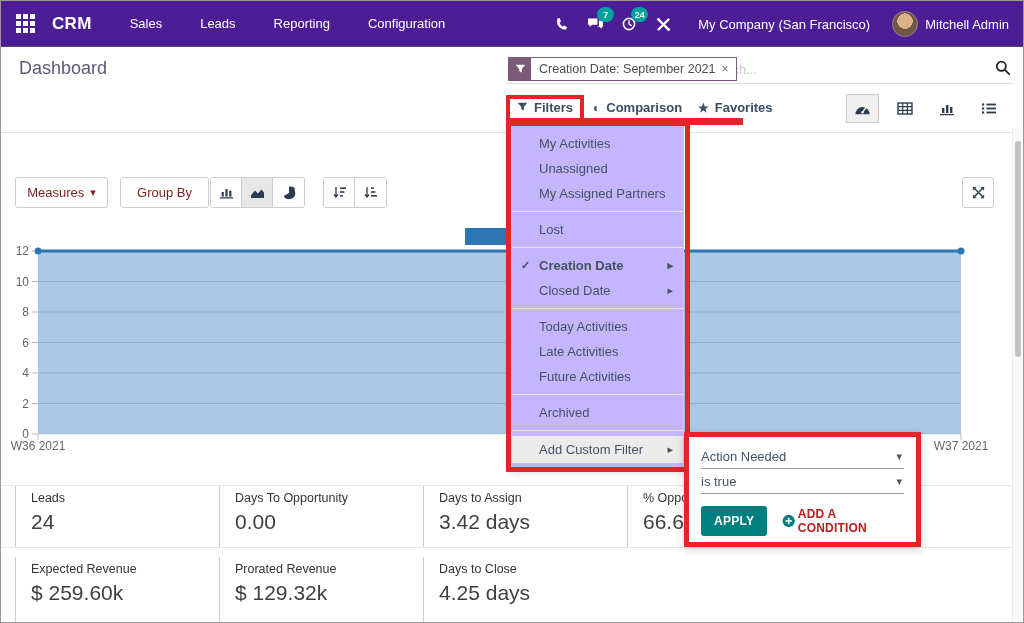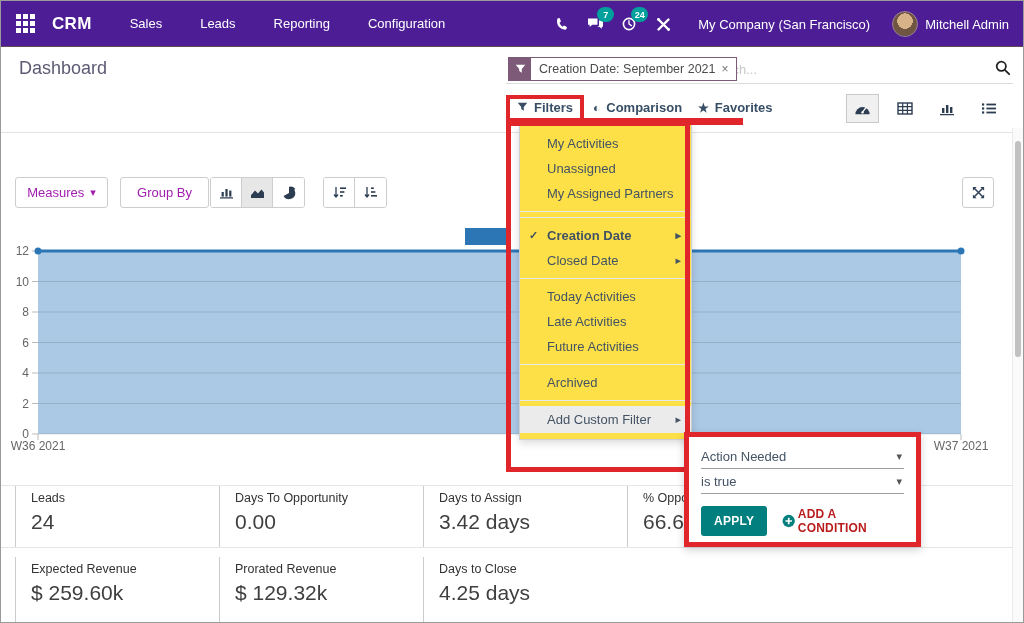--- a/index.html
+++ b/index.html
@@ -33,39 +33,39 @@
 
   
   .ctrl{position:absolute;top:99px;font-size:13px;font-weight:bold;color:#374e65;display:flex;align-items:center;gap:6px;cursor:pointer;}
   .ctrl .glyph{font-size:12px;}
   .divider-h{position:absolute;left:0;top:131px;width:1013px;height:1px;background:#e2e2e2;}
   .vswitch{position:absolute;top:93px;right:18px;display:flex;gap:9px;z-index:5;}
   .vswitch .vbtn{width:33px;height:29px;display:flex;align-items:center;justify-content:center;cursor:pointer;border:1px solid transparent;}
   .vswitch .vbtn.active{border:1px solid #c9c9c9;background:#f0f0f0;}
 
   
-  .btn{position:absolute;height:31px;border:1px solid #cdcdcd;background:#fff;border-radius:3px;font-size:13px;color:#a21caf;display:flex;align-items:center;justify-content:center;cursor:pointer;font-family:"Liberation Sans",sans-serif;}
+  .btn{position:absolute;height:31px;border:1px solid #cdcdcd;background:#fff;border-radius:3px;font-size:13px;color:#7f1d1d;display:flex;align-items:center;justify-content:center;cursor:pointer;font-family:"Liberation Sans",sans-serif;}
   .btn .caret{margin-left:6px;font-size:11px;}
   .btn-group{position:absolute;display:flex;height:31px;border:1px solid #cdcdcd;border-radius:3px;overflow:hidden;}
   .btn-group .gbtn{width:31px;display:flex;align-items:center;justify-content:center;background:#fff;border-right:1px solid #cdcdcd;cursor:pointer;}
   .btn-group .gbtn:last-child{border-right:none;}
   .btn-group .gbtn.active{background:#e7e7e7;}
 
   
   #chart-svg{position:absolute;left:0;top:218px;z-index:0;pointer-events:none;}
 
   
   .kpi-row1{position:absolute;left:0;top:484px;width:1013px;height:63px;border-top:1px solid #e5e5e5;border-bottom:1px solid #e5e5e5;}
   .kpi-row2{position:absolute;left:0;top:556px;width:1013px;height:67px;padding-left:26px;}
   .kpi{position:absolute;top:0;height:100%;width:204px;border-left:1px solid #cccccc;padding:5px 0 0 15px;}
   .kpi .k-label{font-size:12.5px;color:#333;}
   .kpi .k-value{font-size:21px;color:#3f3f3f;margin-top:5px;}
 
   
-  .dd{position:absolute;left:510px;top:123px;width:173px;background:#fde047;border:1px solid #d0d0d0;box-shadow:0 3px 8px rgba(0,0,0,.15);padding:6px 0;z-index:10;margin-left:8px;}
+  .dd{position:absolute;left:510px;top:123px;width:173px;background:#c4b5fd;border:1px solid #d0d0d0;box-shadow:0 3px 8px rgba(0,0,0,.15);padding:6px 0;z-index:10;}
   .dd-item{position:relative;height:25px;line-height:25px;padding-left:27px;font-size:13px;color:#435364;cursor:pointer;white-space:nowrap;}
   .dd-item.fw{font-weight:bold;}
   .dd-check{position:absolute;left:9px;font-size:11px;color:#435364;}
   .dd-caret{position:absolute;right:10px;font-size:11px;color:#435364;}
   .dd-divider{border-top:1px solid #e8e8e8;margin:5px 0;}
   .dd-item.highlight{background:#ebebeb;height:27px;line-height:27px;}
 
   
   .red-box{position:absolute;border:4px solid #e0262b;z-index:20;pointer-events:none;}
   .red-seg{position:absolute;background:#e0262b;z-index:20;pointer-events:none;}
@@ -338,20 +338,21 @@
       <div class="k-label">Days to Close</div>
       <div class="k-value">4.25 days</div>
     </div>
   </div>
 
   <div class="dd">
     <div class="dd-item">My Activities</div>
     <div class="dd-item">Unassigned</div>
     <div class="dd-item">My Assigned Partners</div>
     <div class="dd-divider"></div>
+    <div class="dd-item">Lost</div>
     <div class="dd-divider"></div>
     <div class="dd-item fw">
       <span class="dd-check">✓</span>
       <span>Creation Date</span>
       <span class="dd-caret">▸</span>
     </div>
     <div class="dd-item">
       <span>Closed Date</span>
       <span class="dd-caret">▸</span>
     </div>

